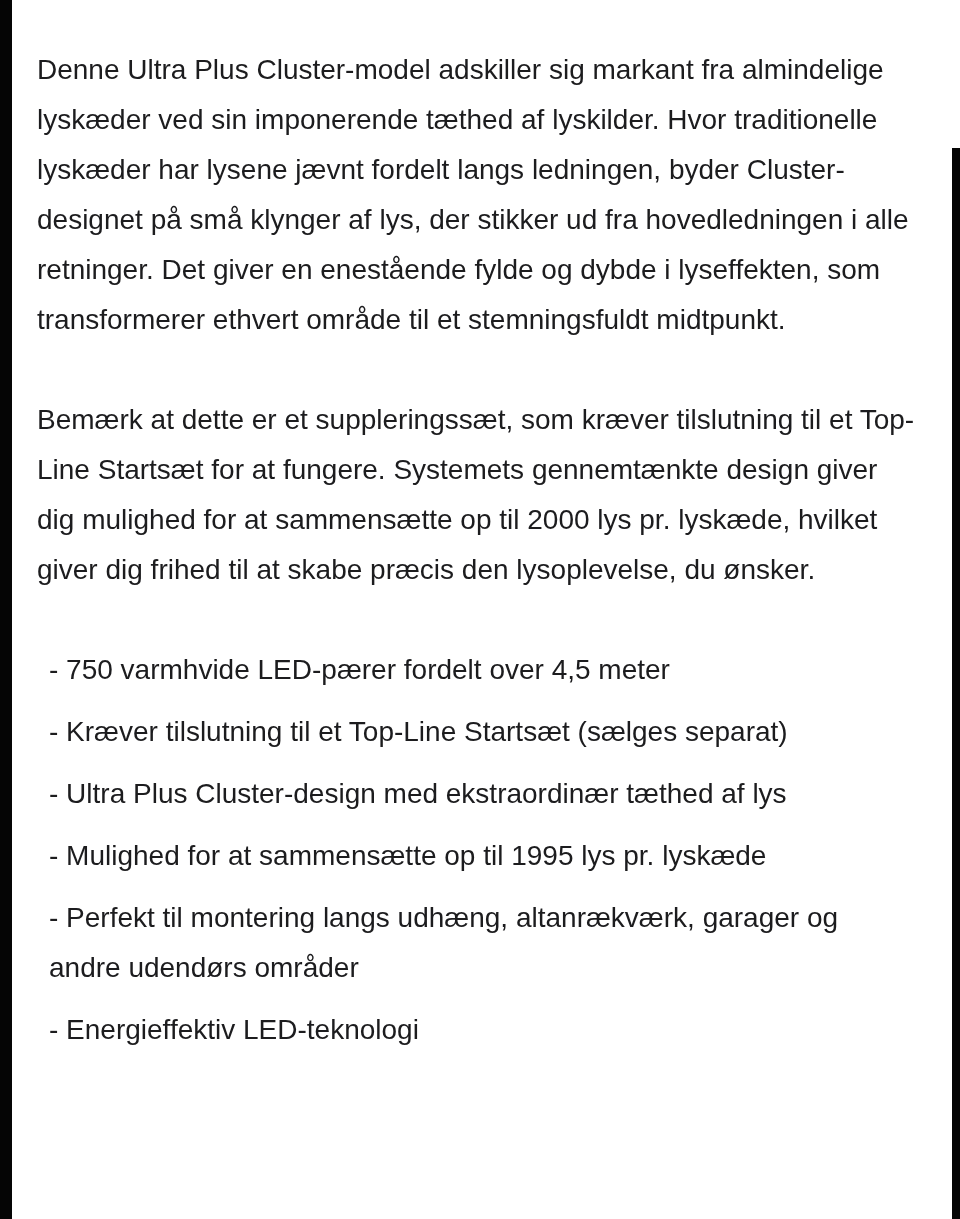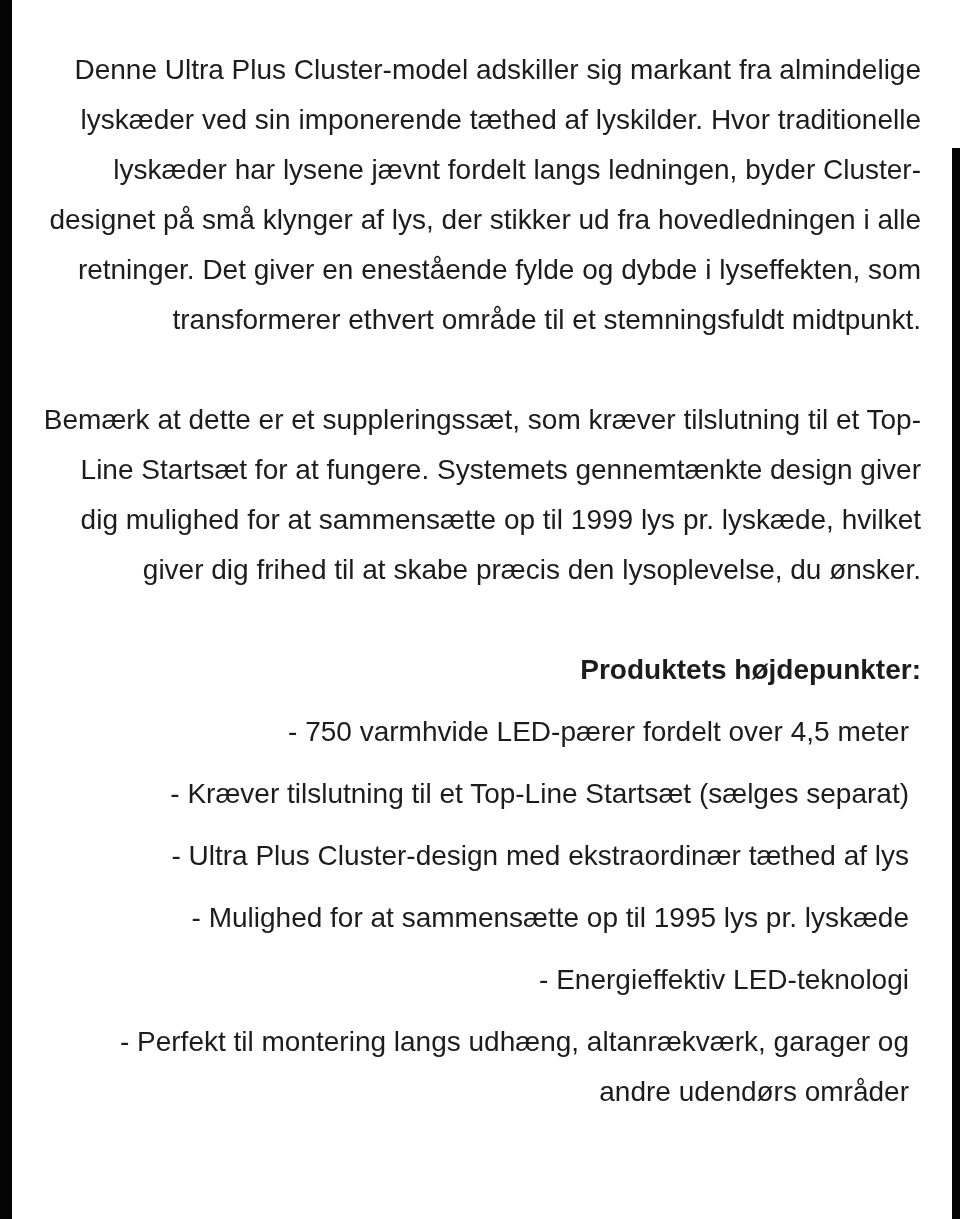--- a/index.html
+++ b/index.html
@@ -34,21 +34,21 @@
     height: 1071px;
   }
   .content {
     position: absolute;
     left: 37px;
     top: 45px;
     width: 884px;
     color: #1c1c1e;
     font-size: 28px;
     line-height: 50px;
-    text-align: right;
+    text-align: left;
   }
   .content p {
     margin: 0 0 50px 0;
     padding: 0;
   }
   .highlights-heading {
     margin: 0;
     padding: 0;
     font-size: 28px;
     line-height: 50px;
@@ -67,28 +67,27 @@
 
 <div class="page">
 
   <div class="edge-strip left"></div>
   <div class="edge-strip right"></div>
 
   <main class="content">
 
     <p>Denne Ultra Plus Cluster-model adskiller sig markant fra almindelige lyskæder ved sin imponerende tæthed af lyskilder. Hvor traditionelle lyskæder har lysene jævnt fordelt langs ledningen, byder Cluster-designet på små klynger af lys, der stikker ud fra hovedledningen i alle retninger. Det giver en enestående fylde og dybde i lyseffekten, som transformerer ethvert område til et stemningsfuldt midtpunkt.</p>
 
-    <p>Bemærk at dette er et suppleringssæt, som kræver tilslutning til et Top-Line Startsæt for at fungere. Systemets gennemtænkte design giver dig mulighed for at sammensætte op til 1999 lys pr. lyskæde, hvilket giver dig frihed til at skabe præcis den lysoplevelse, du ønsker.</p>
+    <p>Bemærk at dette er et suppleringssæt, som kræver tilslutning til et Top-Line Startsæt for at fungere. Systemets gennemtænkte design giver dig mulighed for at sammensætte op til 2000 lys pr. lyskæde, hvilket giver dig frihed til at skabe præcis den lysoplevelse, du ønsker.</p>
 
-    <h2 class="highlights-heading">Produktets højdepunkter:</h2>
 
     <div class="highlights">
       <div class="highlight-line">- 750 varmhvide LED-pærer fordelt over 4,5 meter</div>
       <div class="highlight-line">- Kræver tilslutning til et Top-Line Startsæt (sælges separat)</div>
       <div class="highlight-line">- Ultra Plus Cluster-design med ekstraordinær tæthed af lys</div>
       <div class="highlight-line">- Mulighed for at sammensætte op til 1995 lys pr. lyskæde</div>
+      <div class="highlight-line">- Perfekt til montering langs udhæng, altanrækværk, garager og andre udendørs områder</div>
       <div class="highlight-line">- Energieffektiv LED-teknologi</div>
-      <div class="highlight-line">- Perfekt til montering langs udhæng, altanrækværk, garager og andre udendørs områder</div>
     </div>
 
   </main>
 
 </div>
 
 </body></html>

